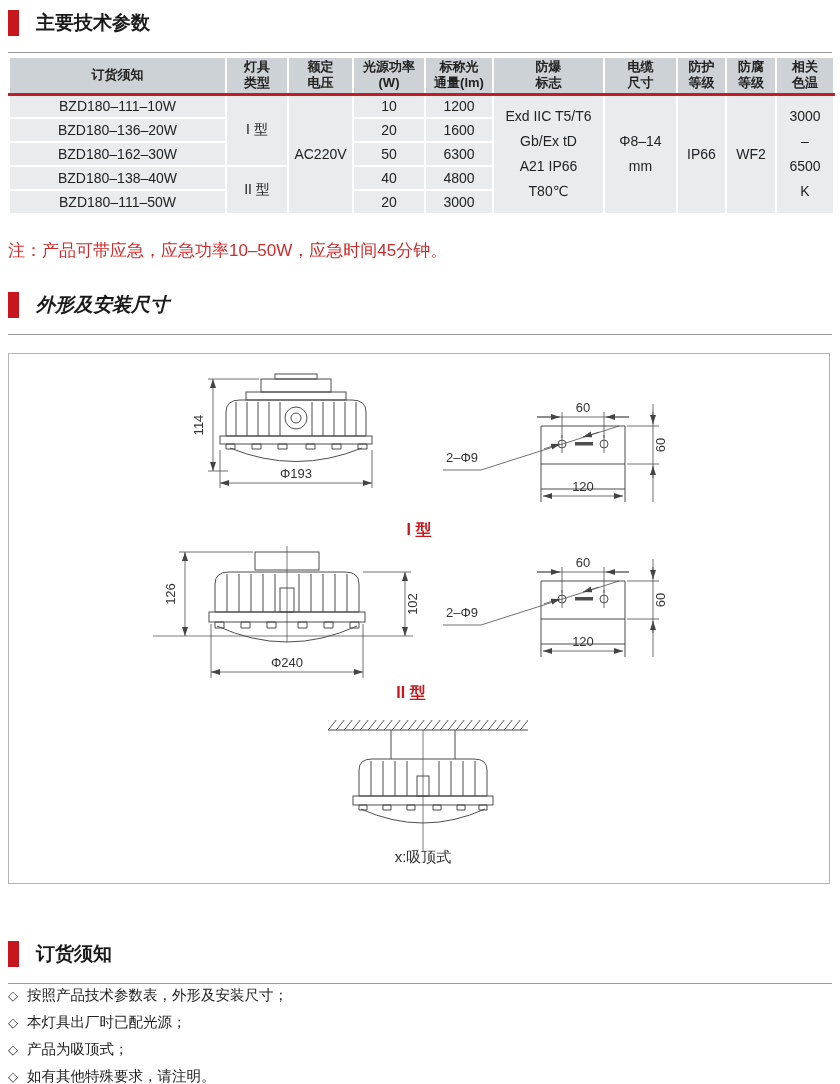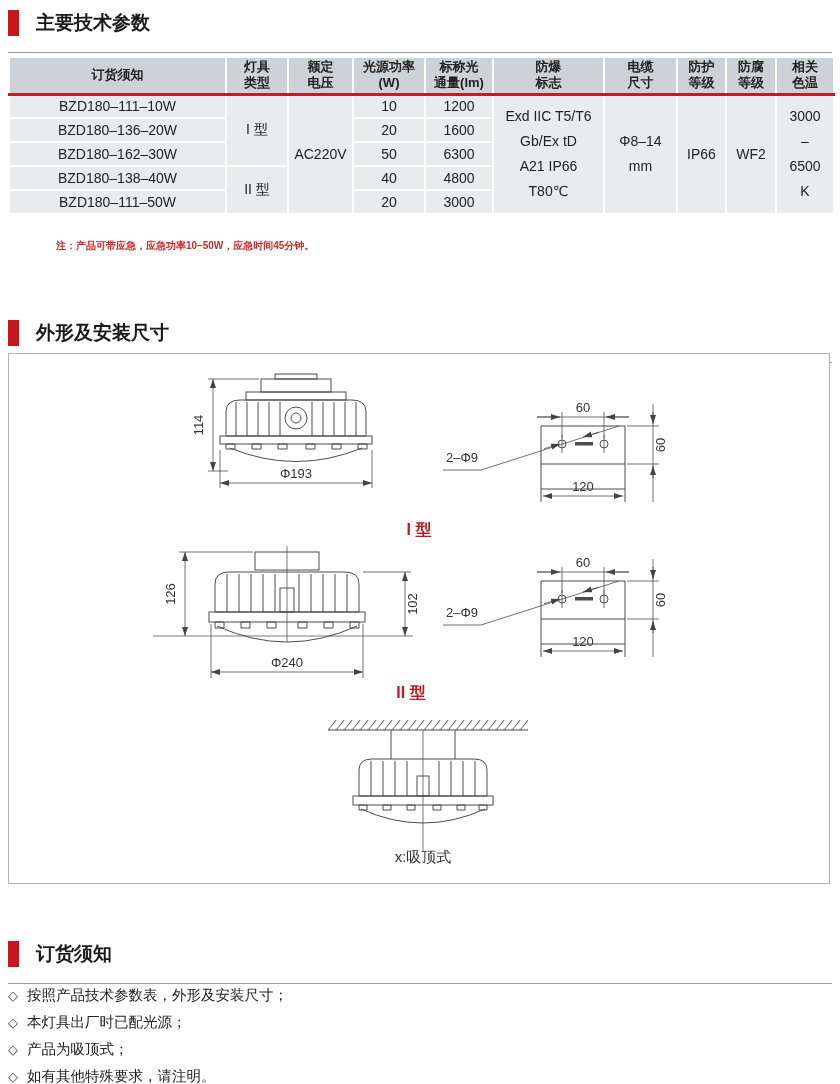--- a/index.html
+++ b/index.html
@@ -20,21 +20,21 @@
   table.params{position:absolute;left:8px;top:56px;width:825px;
     border-collapse:collapse;table-layout:fixed;}
   table.params th{background:var(--header-bg);border:2px solid #fff;
     border-bottom:3px solid var(--red-line);font-size:13px;font-weight:bold;
     color:#222;white-space:pre-line;height:37px;padding:0;line-height:1.25;text-align:center;}
   table.params td{background:var(--row-bg);border:2px solid #fff;font-size:14px;
     text-align:center;vertical-align:middle;white-space:pre-line;height:24px;padding:0;color:#222;}
   table.params td.tall{line-height:1.8;}
 
   .note{position:absolute;left:8px;top:239px;color:var(--note-red);
-    font-size:10px;font-weight:bold;margin-left:48px;}
+    font-size:17px;font-weight:normal;}
 
   .draw-box{position:absolute;left:8px;top:353px;width:822px;height:531px;
     border:1px solid #b3b3b3;background:#fff;}
   .draw-box svg{position:absolute;overflow:visible;}
   .dlabel{position:absolute;color:var(--accent);font-size:16px;font-weight:bold;
     text-align:center;width:160px;}
   svg text{font-family:"Liberation Sans","DejaVu Sans",sans-serif;fill:#333;stroke:none;}
 
   .olist{position:absolute;left:8px;top:986px;}
   .oitem{display:flex;gap:9px;font-size:14.5px;margin-bottom:8px;color:#222;align-items:baseline;}
@@ -123,21 +123,21 @@
     <tr>
       <td>BZD180–111–50W</td>
       <td>20</td>
       <td>3000</td>
     </tr>
   </tbody>
 </table>
 
 <div class="note">注：产品可带应急，应急功率10–50W，应急时间45分钟。</div>
 
-<div class="sec-title" style="top:320px;">
+<div class="sec-title" style="top:292px;font-style:italic;">
   <div class="bar"></div>
   <div class="txt">外形及安装尺寸</div>
 </div>
 
 <div class="draw-box">
 
   <svg style="left:139px;top:18px;" width="250" height="140" viewBox="0 0 250 140">
     <defs>
         <marker id="m1" markerWidth="10" markerHeight="8" refX="9" refY="3" orient="auto-start-reverse" markerUnits="userSpaceOnUse">
           <path d="M0,0 L9,3 L0,6 Z" fill="#444"></path>

